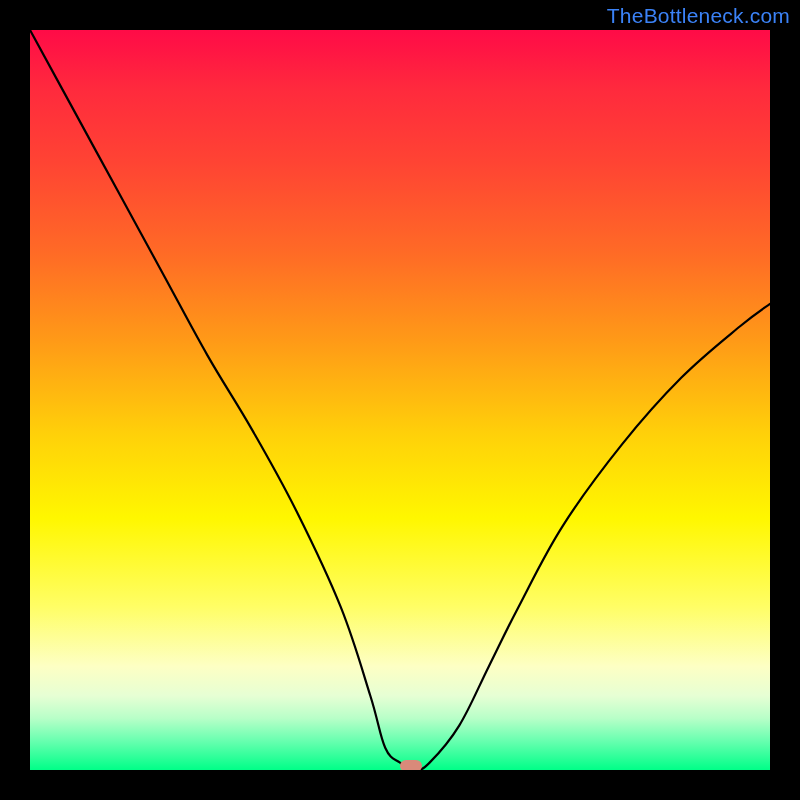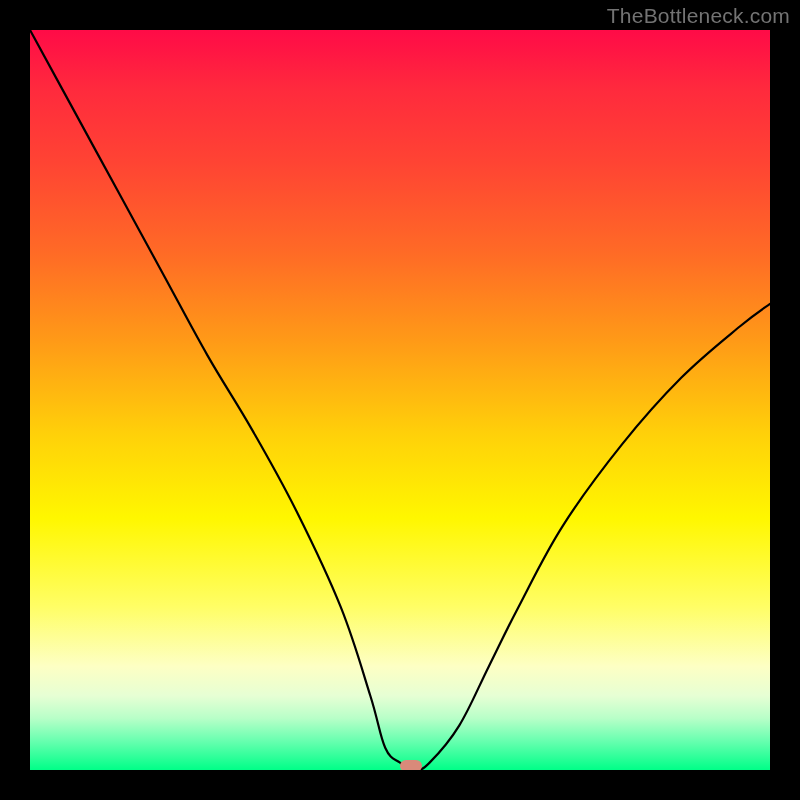--- a/index.html
+++ b/index.html
@@ -16,21 +16,21 @@
     width: 800px;
     height: 800px;
     background: #000;
   }
   .watermark {
     position: absolute;
     top: 4px;
     right: 10px;
     font-size: 21px;
     font-weight: 500;
-    color: #737373;
+    color: #3b82f6;
     letter-spacing: 0.2px;
     z-index: 4;
   }
   .plot-area {
     position: absolute;
     left: 30px;
     top: 30px;
     width: 740px;
     height: 740px;
     overflow: hidden;

